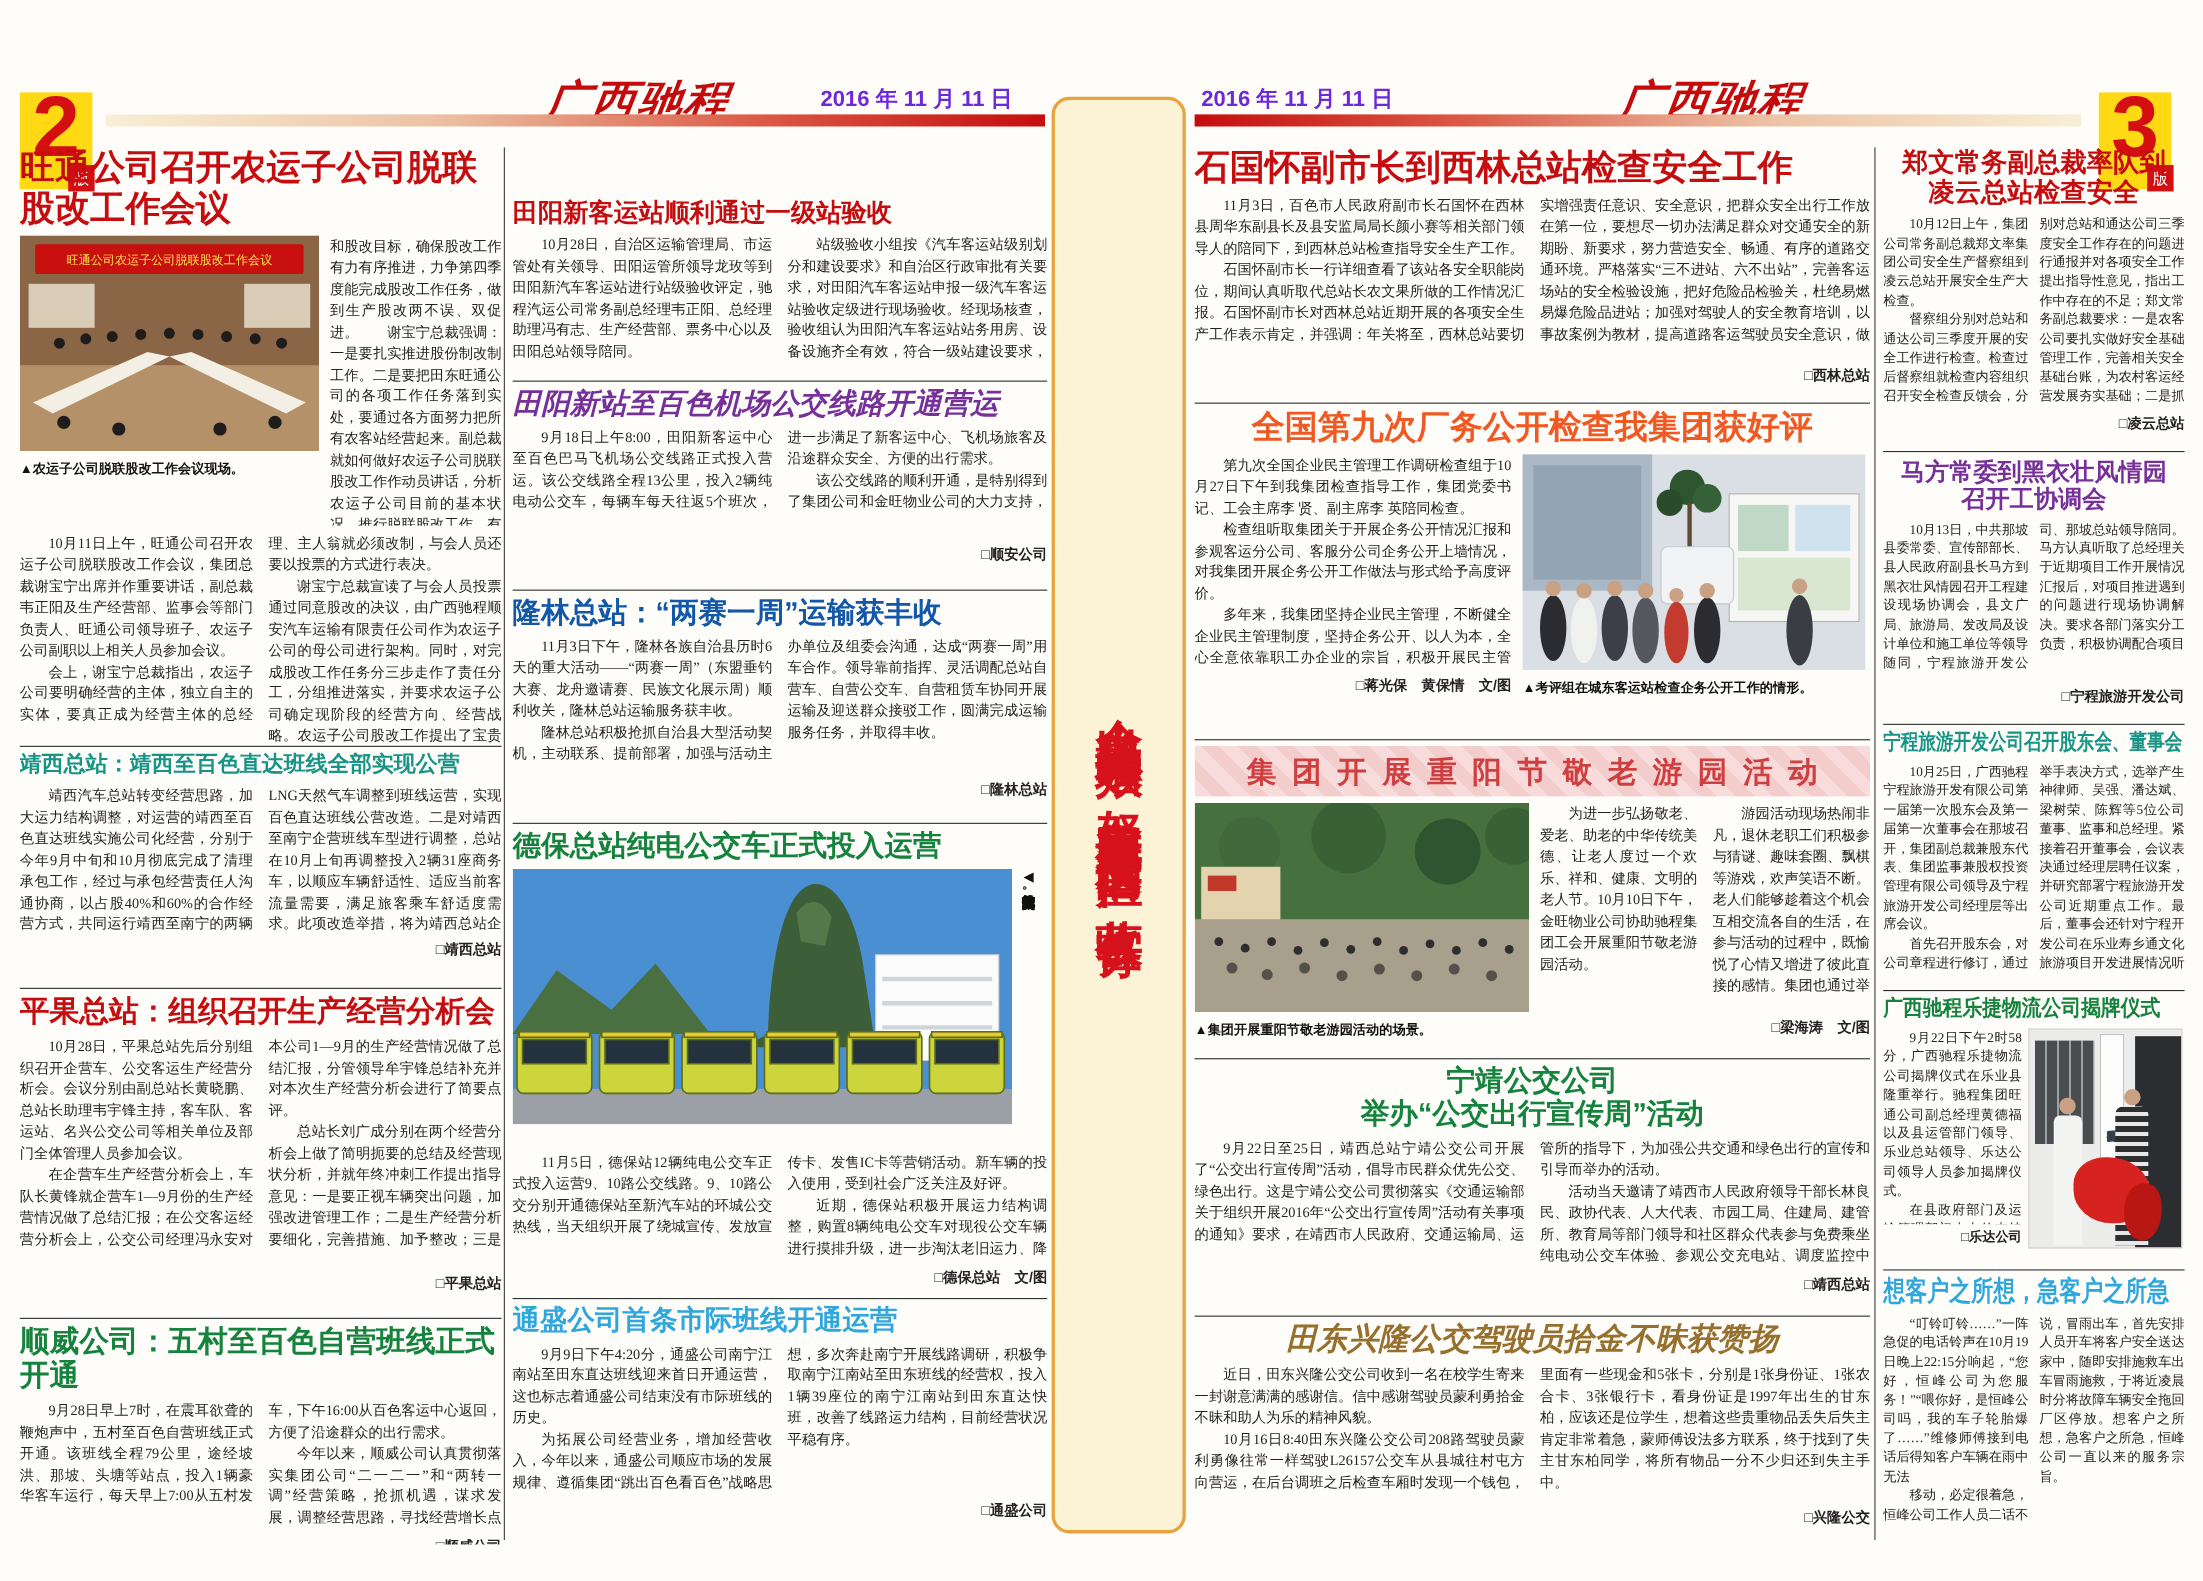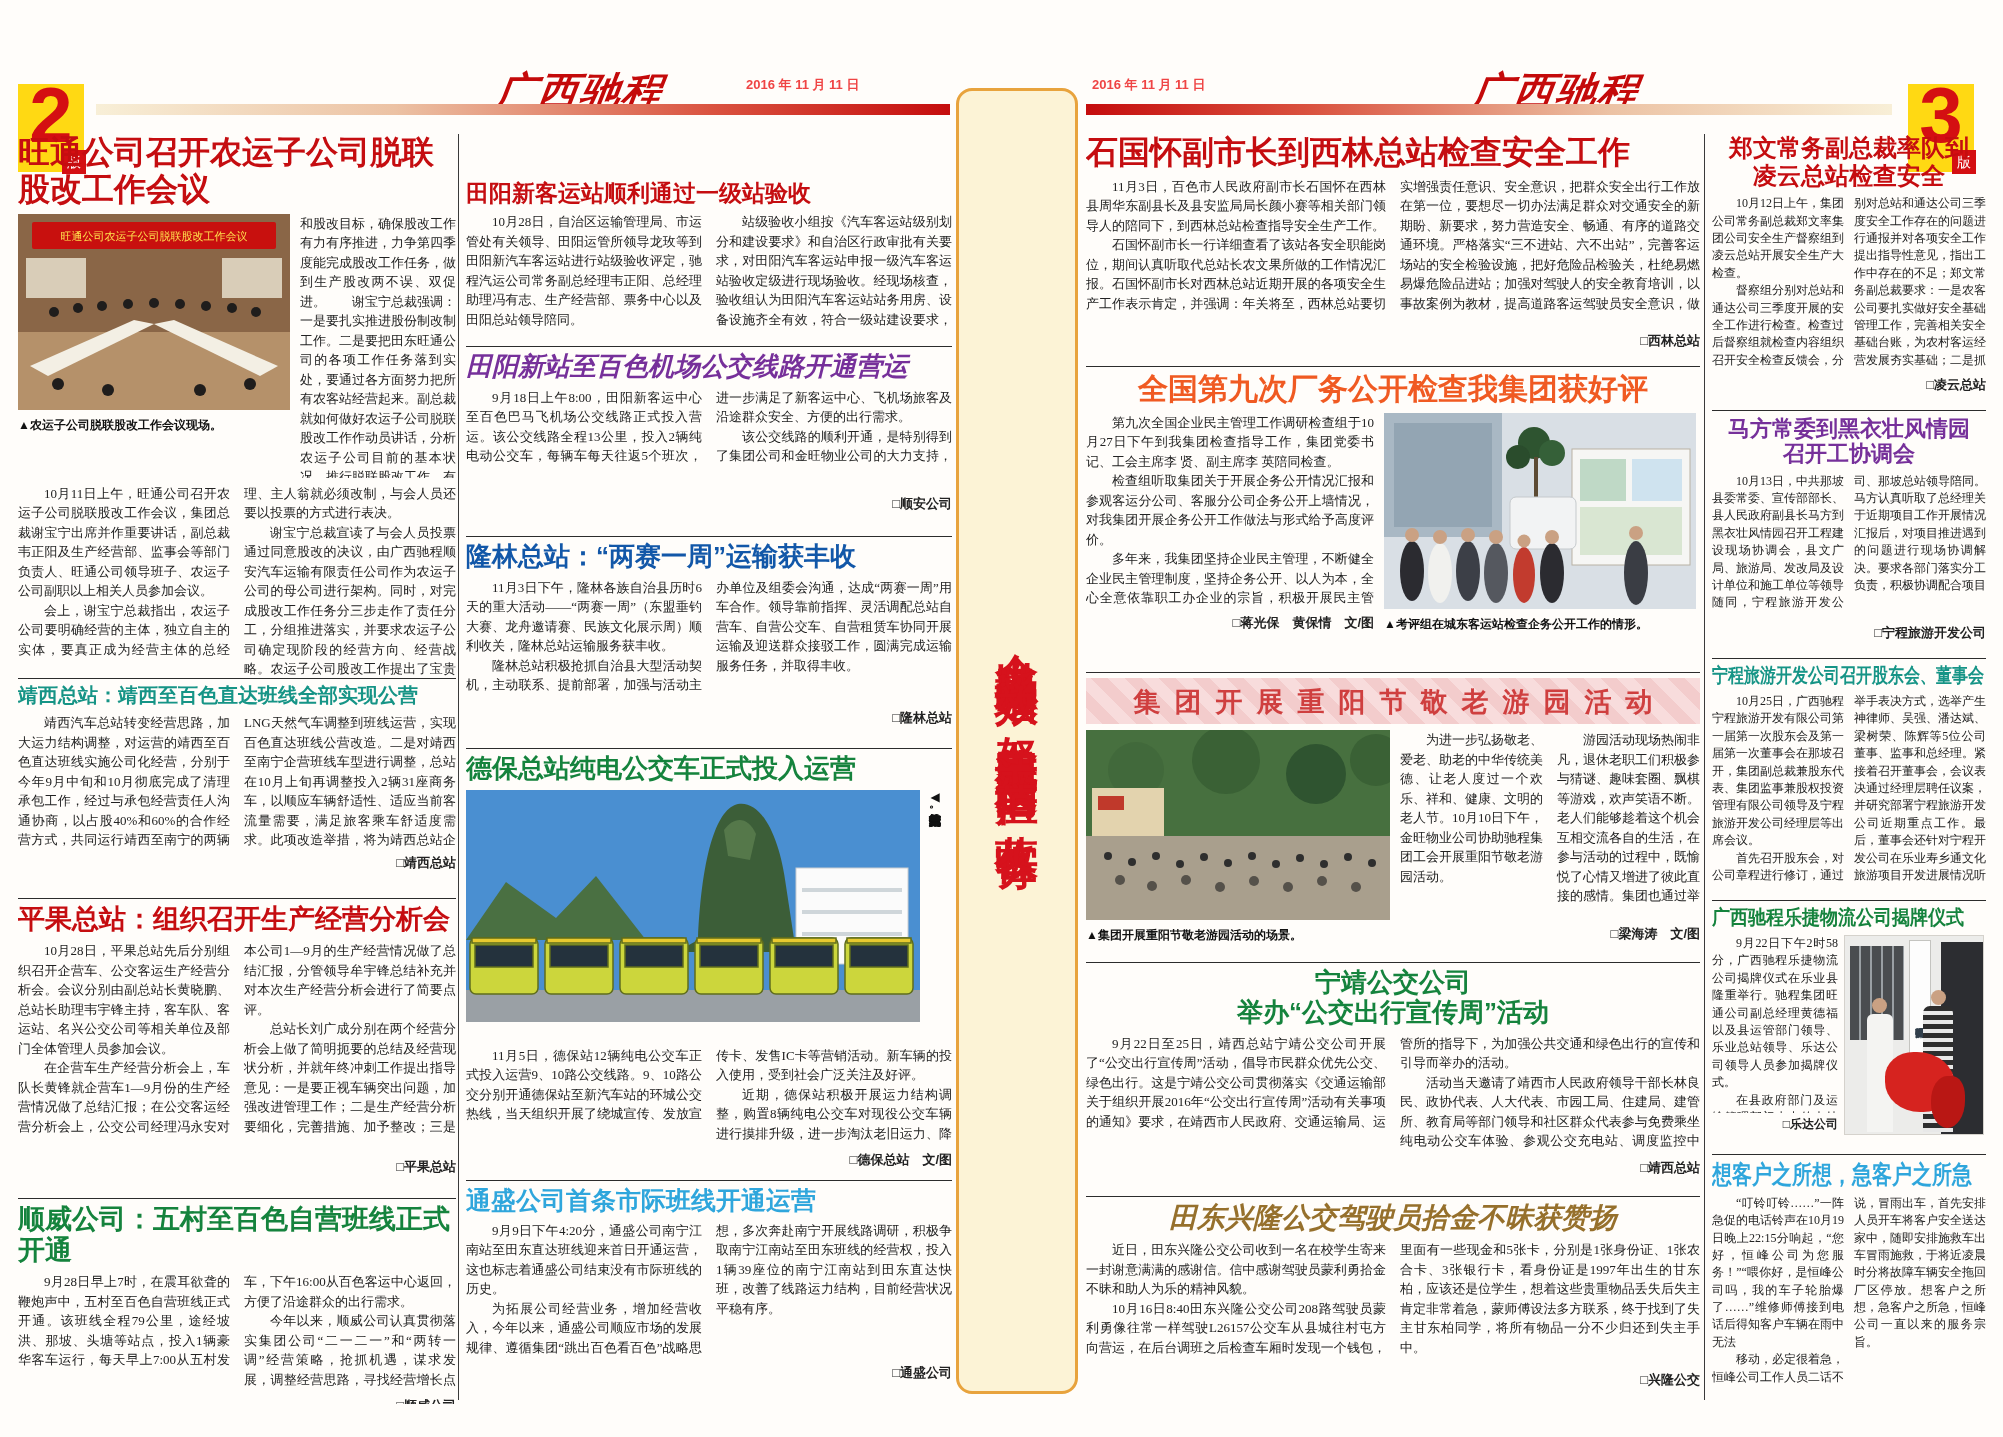--- a/index.html
+++ b/index.html
@@ -7,21 +7,21 @@
          font-family:"Liberation Serif","DejaVu Serif",serif;color:#222;}
   .abs{position:absolute;}
   
   .badge{width:66px;height:88px;background:#ffd913;position:absolute;}
   .badge .num{position:absolute;left:0;top:-14px;width:100%;text-align:center;
       font-family:"Liberation Sans",sans-serif;font-weight:bold;font-size:78px;color:#d40f12;}
   .badge .ban{position:absolute;right:-2px;bottom:-2px;width:24px;height:24px;background:#d40f12;
       color:#fff;font-size:14px;line-height:24px;text-align:center;font-family:"Liberation Sans",sans-serif;}
   .masthead{font-style:italic;font-weight:bold;font-size:40px;color:#c40a0a;
       transform:skewX(-8deg);text-align:center;letter-spacing:2px;}
-  .date{font-family:"Liberation Sans",sans-serif;font-size:13px;color:#ef4444;font-weight:bold;}
+  .date{font-family:"Liberation Sans",sans-serif;font-size:20px;color:#6d28d9;font-weight:bold;}
   .rule2{height:11px;background:linear-gradient(to right,#f8efd7,#ecc2a4 35%,#da5340 72%,#c50d0d);}
   .rule3{height:11px;background:linear-gradient(to right,#c50d0d,#da5340 28%,#ecc2a4 65%,#f8efd7);}
   
   .art{position:absolute;overflow:hidden;}
   .divb{border-bottom:1.5px solid #2c2c2c;}
   .hl{font-family:"Liberation Sans","DejaVu Sans",sans-serif;font-weight:bold;line-height:1.15;margin:0 0 6px 0;}
   .body{font-size:13px;line-height:1.5;text-align:justify;}
   .body p{margin:0;text-indent:2em;}
   .cols2{columns:2;column-gap:14px;column-fill:auto;overflow:hidden;}
   .clip{overflow:hidden;}

